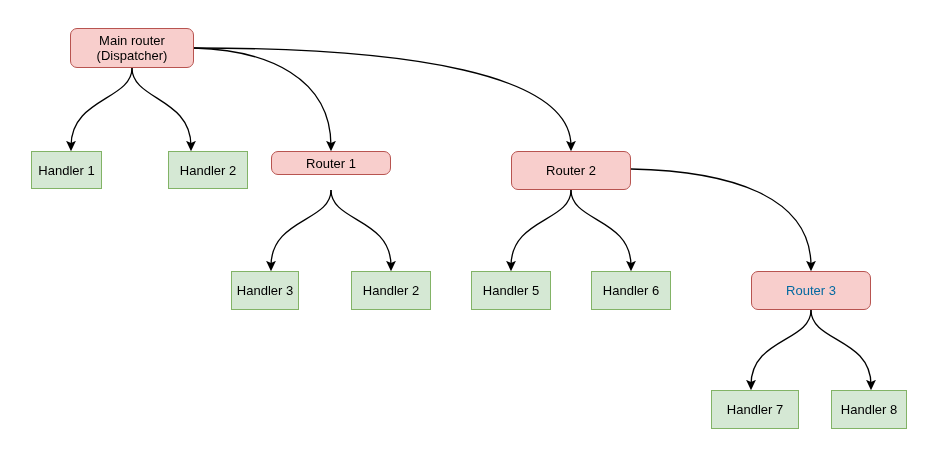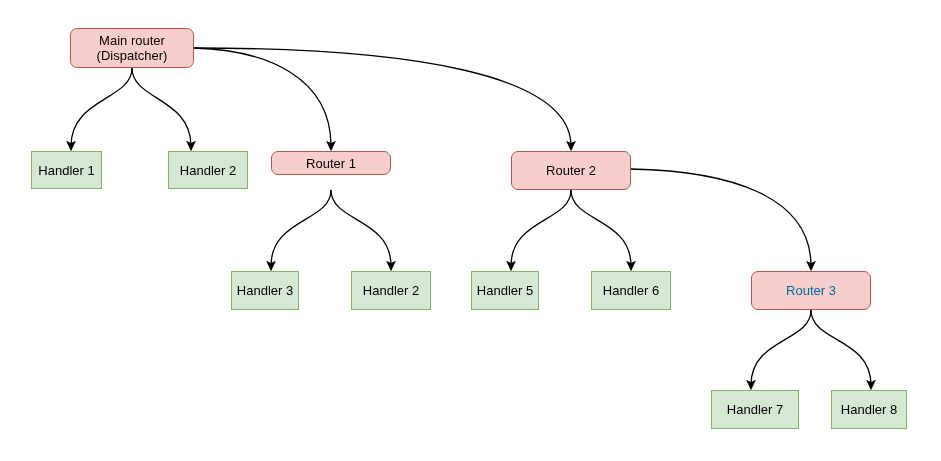--- a/index.html
+++ b/index.html
@@ -80,20 +80,20 @@
 
   <div id="nodes">
       <div class="node router" style="left: 70px; top: 28px; width: 124px; height: 40px; background: rgb(248, 206, 204); border-color: rgb(184, 84, 80);"><span class="node-label" style="color: rgb(0, 0, 0);">Main router
 (Dispatcher)</span></div>
       <div class="node handler" style="left: 31px; top: 151px; width: 71px; height: 38px; background: rgb(213, 232, 212); border-color: rgb(130, 179, 102);"><span class="node-label" style="color: rgb(0, 0, 0);">Handler 1</span></div>
       <div class="node handler" style="left: 168px; top: 151px; width: 80px; height: 38px; background: rgb(213, 232, 212); border-color: rgb(130, 179, 102);"><span class="node-label" style="color: rgb(0, 0, 0);">Handler 2</span></div>
       <div class="node router" style="left: 271px; top: 151px; width: 120px; height: 24px; background: rgb(248, 206, 204); border-color: rgb(184, 84, 80);"><span class="node-label" style="color: rgb(0, 0, 0);">Router 1</span></div>
       <div class="node router" style="left: 511px; top: 151px; width: 120px; height: 39px; background: rgb(248, 206, 204); border-color: rgb(184, 84, 80);"><span class="node-label" style="color: rgb(0, 0, 0);">Router 2</span></div>
       <div class="node handler" style="left: 231px; top: 271px; width: 68px; height: 39px; background: rgb(213, 232, 212); border-color: rgb(130, 179, 102);"><span class="node-label" style="color: rgb(0, 0, 0);">Handler 3</span></div>
       <div class="node handler" style="left: 351px; top: 271px; width: 80px; height: 39px; background: rgb(213, 232, 212); border-color: rgb(130, 179, 102);"><span class="node-label" style="color: rgb(0, 0, 0);">Handler 2</span></div>
-      <div class="node handler" style="left: 471px; top: 271px; width: 68px; height: 39px; background: rgb(213, 232, 212); border-color: rgb(130, 179, 102);"><span class="node-label" style="color: rgb(0, 0, 0);">Handler 5</span></div>
+      <div class="node handler" style="left: 471px; top: 271px; width: 80px; height: 39px; background: rgb(213, 232, 212); border-color: rgb(130, 179, 102);"><span class="node-label" style="color: rgb(0, 0, 0);">Handler 5</span></div>
       <div class="node handler" style="left: 591px; top: 271px; width: 80px; height: 39px; background: rgb(213, 232, 212); border-color: rgb(130, 179, 102);"><span class="node-label" style="color: rgb(0, 0, 0);">Handler 6</span></div>
       <div class="node router" style="left: 751px; top: 271px; width: 120px; height: 39px; background: rgb(248, 206, 204); border-color: rgb(184, 84, 80);"><span class="node-label" style="color: #0369a1;">Router 3</span></div>
       <div class="node handler" style="left: 711px; top: 390px; width: 88px; height: 39px; background: rgb(213, 232, 212); border-color: rgb(130, 179, 102);"><span class="node-label" style="color: rgb(0, 0, 0);">Handler 7</span></div>
       <div class="node handler" style="left: 831px; top: 390px; width: 76px; height: 39px; background: rgb(213, 232, 212); border-color: rgb(130, 179, 102);"><span class="node-label" style="color: rgb(0, 0, 0);">Handler 8</span></div>
     </div>
 
 </div>
 
 </body></html>

